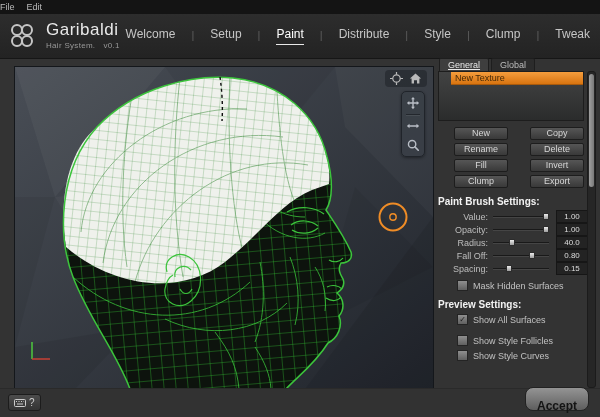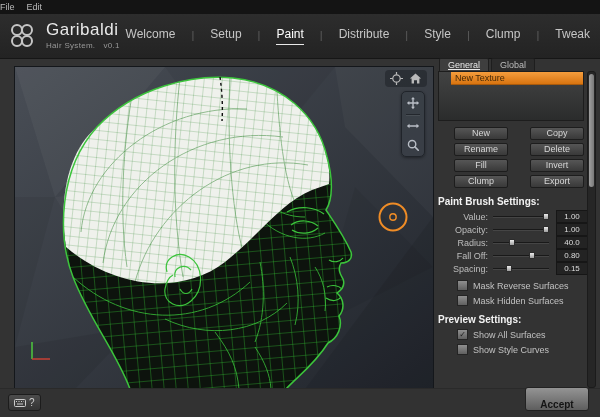--- a/index.html
+++ b/index.html
@@ -56,21 +56,21 @@
   .crow{display:flex;align-items:center;margin-top:4px;padding-left:19px;}
   .cbox{width:9px;height:9px;flex:none;background:linear-gradient(#8f8f8f,#606060);border:1px solid #242424;margin-right:5px;font-size:8px;line-height:9px;text-align:center;color:#1c1c1c;cursor:default;}
   .clabel{font-size:9px;color:#c2c2c2;}
   #brush-checks{margin-top:5px;}
   .scrollbar{position:absolute;right:0;top:13px;bottom:0;width:7px;background:#262626;border:1px solid #1b1b1b;border-radius:3px;}
   .sthumb{position:absolute;left:1px;right:1px;top:2px;height:36%;background:linear-gradient(90deg,#a0a0a0,#787878);border-radius:3px;cursor:default;}
 
   
   .footer{position:absolute;left:0;right:0;bottom:0;height:28px;background:#323232;border-top:1px solid #2a2a2a;}
   .help-btn{position:absolute;left:8px;bottom:6px;height:17px;display:flex;align-items:center;justify-content:center;gap:3px;background:linear-gradient(#4c4c4c,#343434);border:1px solid #1c1c1c;border-radius:3px;color:#cfcfcf;font-size:10px;font-family:inherit;padding:0 5px;cursor:default;}
-  .accept-btn{position:absolute;right:11px;bottom:6px;width:64px;height:17px;background:linear-gradient(#949494,#5e5e5e);border:1px solid #222222;border-radius:3px;color:#141414;font-size:10px;font-weight:bold;font-family:inherit;text-align:center;padding:11px;cursor:default;}
+  .accept-btn{position:absolute;right:11px;bottom:6px;width:64px;height:17px;background:linear-gradient(#949494,#5e5e5e);border:1px solid #222222;border-radius:8px;color:#141414;font-size:12px;font-weight:bold;font-family:inherit;text-align:center;padding:11px;cursor:default;}
 </style>
 </head>
 <body>
 
 <div class="app">
 
   <div class="menubar">
       <span class="menu-item">File</span>
       <span class="menu-item">Edit</span>
     </div>
@@ -280,32 +280,32 @@
           <span class="slabel">Spacing:</span>
           <div class="strack">
             <div class="shandle" style="left: calc(28% - 3px);"></div>
           </div>
           <span class="sval">0.15</span>
         </div>
       </div>
     <div id="brush-checks">
         <div class="crow">
           <span class="cbox"></span>
-          <span class="clabel">Mask Reverse Surfaces</span>
-        </div>
-        <div class="crow">
-          <span class="cbox"></span>
           <span class="clabel">Mask Hidden Surfaces</span>
         </div>
       </div>
     <div class="section-title">Preview Settings:</div>
     <div id="preview-checks">
         <div class="crow">
           <span class="cbox">✓</span>
           <span class="clabel">Show All Surfaces</span>
+        </div>
+        <div class="crow" style="margin-top: 10px;">
+          <span class="cbox"></span>
+          <span class="clabel">Show Style Follicles</span>
         </div>
         <div class="crow">
           <span class="cbox"></span>
           <span class="clabel">Show Style Curves</span>
         </div>
       </div>
     <div class="scrollbar">
         <div class="sthumb"></div>
       </div>
   </div>

